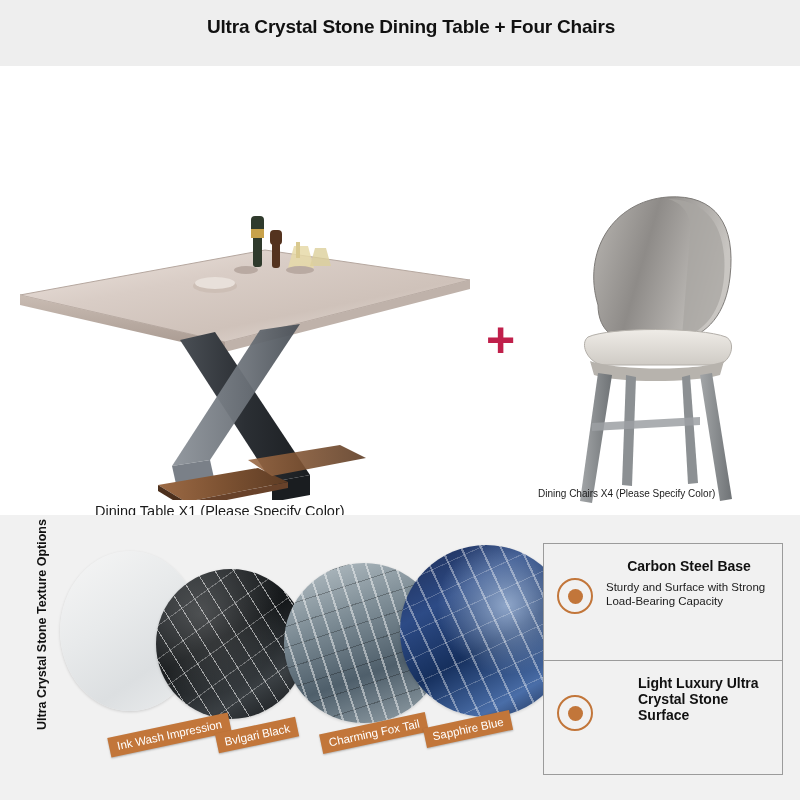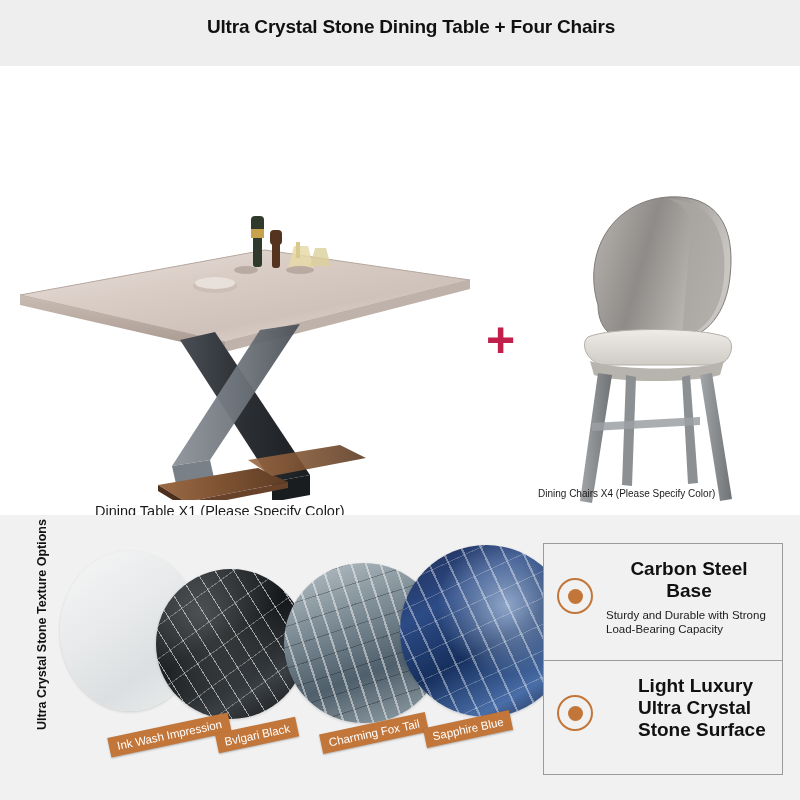--- a/index.html
+++ b/index.html
@@ -189,21 +189,21 @@
   .ring::after {
     content: "";
     position: absolute;
     left: 50%; top: 50%;
     width: 15px; height: 15px;
     margin: -7.5px 0 0 -7.5px;
     border-radius: 50%;
     background: #c2763a;
   }
   .feat-title {
-    font-size: 19px;
+    font-size: 14px;
     font-weight: bold;
     color: #111111;
     text-align: center;
     margin: 0 0 6px 0;
   }
   .feat-title.left { text-align: left; margin-left: 32px; }
   .feat-desc {
     font-size: 11.5px;
     color: #1b1b1b;
     line-height: 14px;
@@ -334,21 +334,21 @@
       <div class="sw-tag tag2">Bvlgari Black</div>
       <div class="sw-tag tag3">Charming Fox Tail</div>
       <div class="sw-tag tag4">Sapphire Blue</div>
     </div>
   </div>
 
   <div class="features">
     <div class="feature">
       <span class="ring"></span>
       <div class="feat-title">Carbon Steel Base</div>
-      <div class="feat-desc centered">Sturdy and Durable with Strong Load-Bearing Capacity</div>
+      <div class="feat-desc centered">Sturdy and Surface with Strong Load-Bearing Capacity</div>
     </div>
     <div class="feature">
       <span class="ring"></span>
       <div class="feat-title left">Light Luxury Ultra Crystal Stone Surface</div>
     </div>
   </div>
 
 </div>
 
 </body></html>

